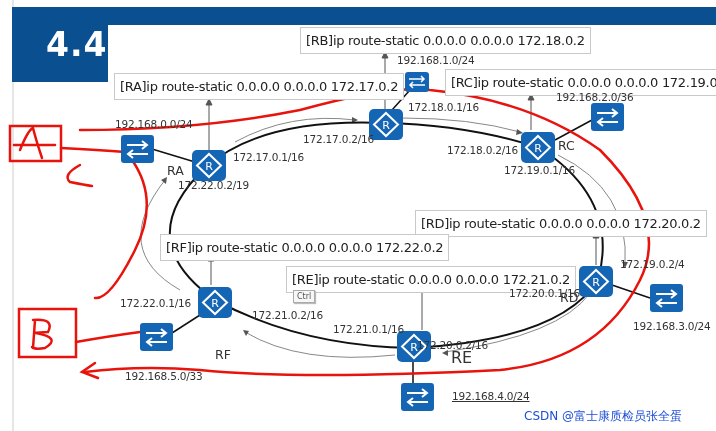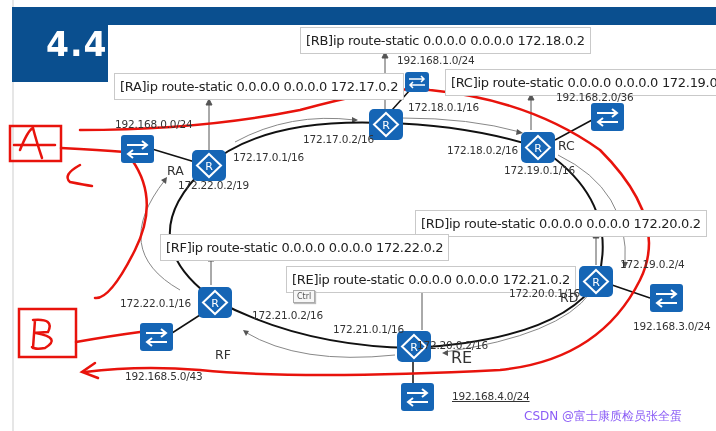--- a/index.html
+++ b/index.html
@@ -7,21 +7,21 @@
   .page-edge { position:absolute; left:12px; top:0; width:2px; height:431px; background:#e6e6e6; }
   .header-bar { position:absolute; left:12px; top:7px; width:704px; height:18px; background:#0a4f8f; }
   .header-title-box { position:absolute; left:12px; top:7px; width:96px; height:75px; background:#0a4f8f; }
   .header-title { position:absolute; left:46px; top:25px; font-size:33px; font-weight:bold; color:#ffffff; font-family:"DejaVu Sans", sans-serif; letter-spacing:1px; }
   .cmd-box { position:absolute; background:#fff; border:1px solid #c9c9c9; font-size:13px; color:#222; padding:5px 5px; white-space:nowrap; font-family:"DejaVu Sans", sans-serif; letter-spacing:-0.3px; }
   .lbl { position:absolute; font-size:10.5px; color:#333; white-space:nowrap; font-family:"DejaVu Sans", sans-serif; letter-spacing:-0.2px; }
   .rname { position:absolute; font-size:12.5px; color:#333; font-family:"DejaVu Sans", sans-serif; }
   .router { position:absolute; width:34px; height:31px; background:#1565b5; border-radius:5px; }
   .switch { position:absolute; width:33px; height:28px; background:#1565b5; border-radius:3px; }
   .ctrl-tip { position:absolute; left:293px; top:290px; font-size:8px; color:#555; border:1px solid #aaa; background:#f7f7f7; padding:1px 3px; box-shadow:1px 1px 1px #bbb; }
-  .watermark { position:absolute; left:524px; top:408px; font-size:12px; color:#8b5cf6; white-space:nowrap; font-family:"DejaVu Sans", sans-serif; }
+  .watermark { position:absolute; left:524px; top:408px; font-size:12px; color:#1d4ed8; white-space:nowrap; font-family:"DejaVu Sans", sans-serif; }
   svg.layer { position:absolute; left:0; top:0; }
 </style>
 </head>
 <body>
 
 <div class="page-edge"></div>
 <div class="header-bar"></div>
 <div class="header-title-box"></div>
 <div class="header-title">4.4.</div>
 
@@ -185,21 +185,21 @@
 <div class="rname" style="left:558px;top:138px;">RC</div>
 <div class="rname" style="left:560px;top:254px;margin-top:36px;">RD</div>
 <div class="rname" style="left:451px;top:348px;font-size:16px;">RE</div>
 <div class="rname" style="left:215px;top:331px;margin-top:16px;">RF</div>
 
 <div class="lbl" style="left:115px;top:118px;">192.168.0.0/24</div>
 <div class="lbl" style="left:397px;top:54px;">192.168.1.0/24</div>
 <div class="lbl" style="left:556px;top:91px;">192.168.2.0/36</div>
 <div class="lbl" style="left:633px;top:320px;">192.168.3.0/24</div>
 <div class="lbl" style="left:452px;top:390px;text-decoration:underline;">192.168.4.0/24</div>
-<div class="lbl" style="left:125px;top:370px;">192.168.5.0/43</div>
+<div class="lbl" style="left:125px;top:370px;">192.168.5.0/33</div>
 
 <div class="lbl" style="left:233px;top:151px;">172.17.0.1/16</div>
 <div class="lbl" style="left:303px;top:133px;">172.17.0.2/16</div>
 <div class="lbl" style="left:408px;top:101px;text-align:right;">172.18.0.1/16</div>
 <div class="lbl" style="left:447px;top:144px;">172.18.0.2/16</div>
 <div class="lbl" style="left:504px;top:164px;">172.19.0.1/16</div>
 <div class="lbl" style="left:620px;top:258px;">172.19.0.2/4</div>
 <div class="lbl" style="left:509px;top:287px;">172.20.0.1/16</div>
 <div class="lbl" style="left:417px;top:315px;margin-top:24px;">172.20.0.2/16</div>
 <div class="lbl" style="left:333px;top:323px;text-align:center;">172.21.0.1/16</div>

